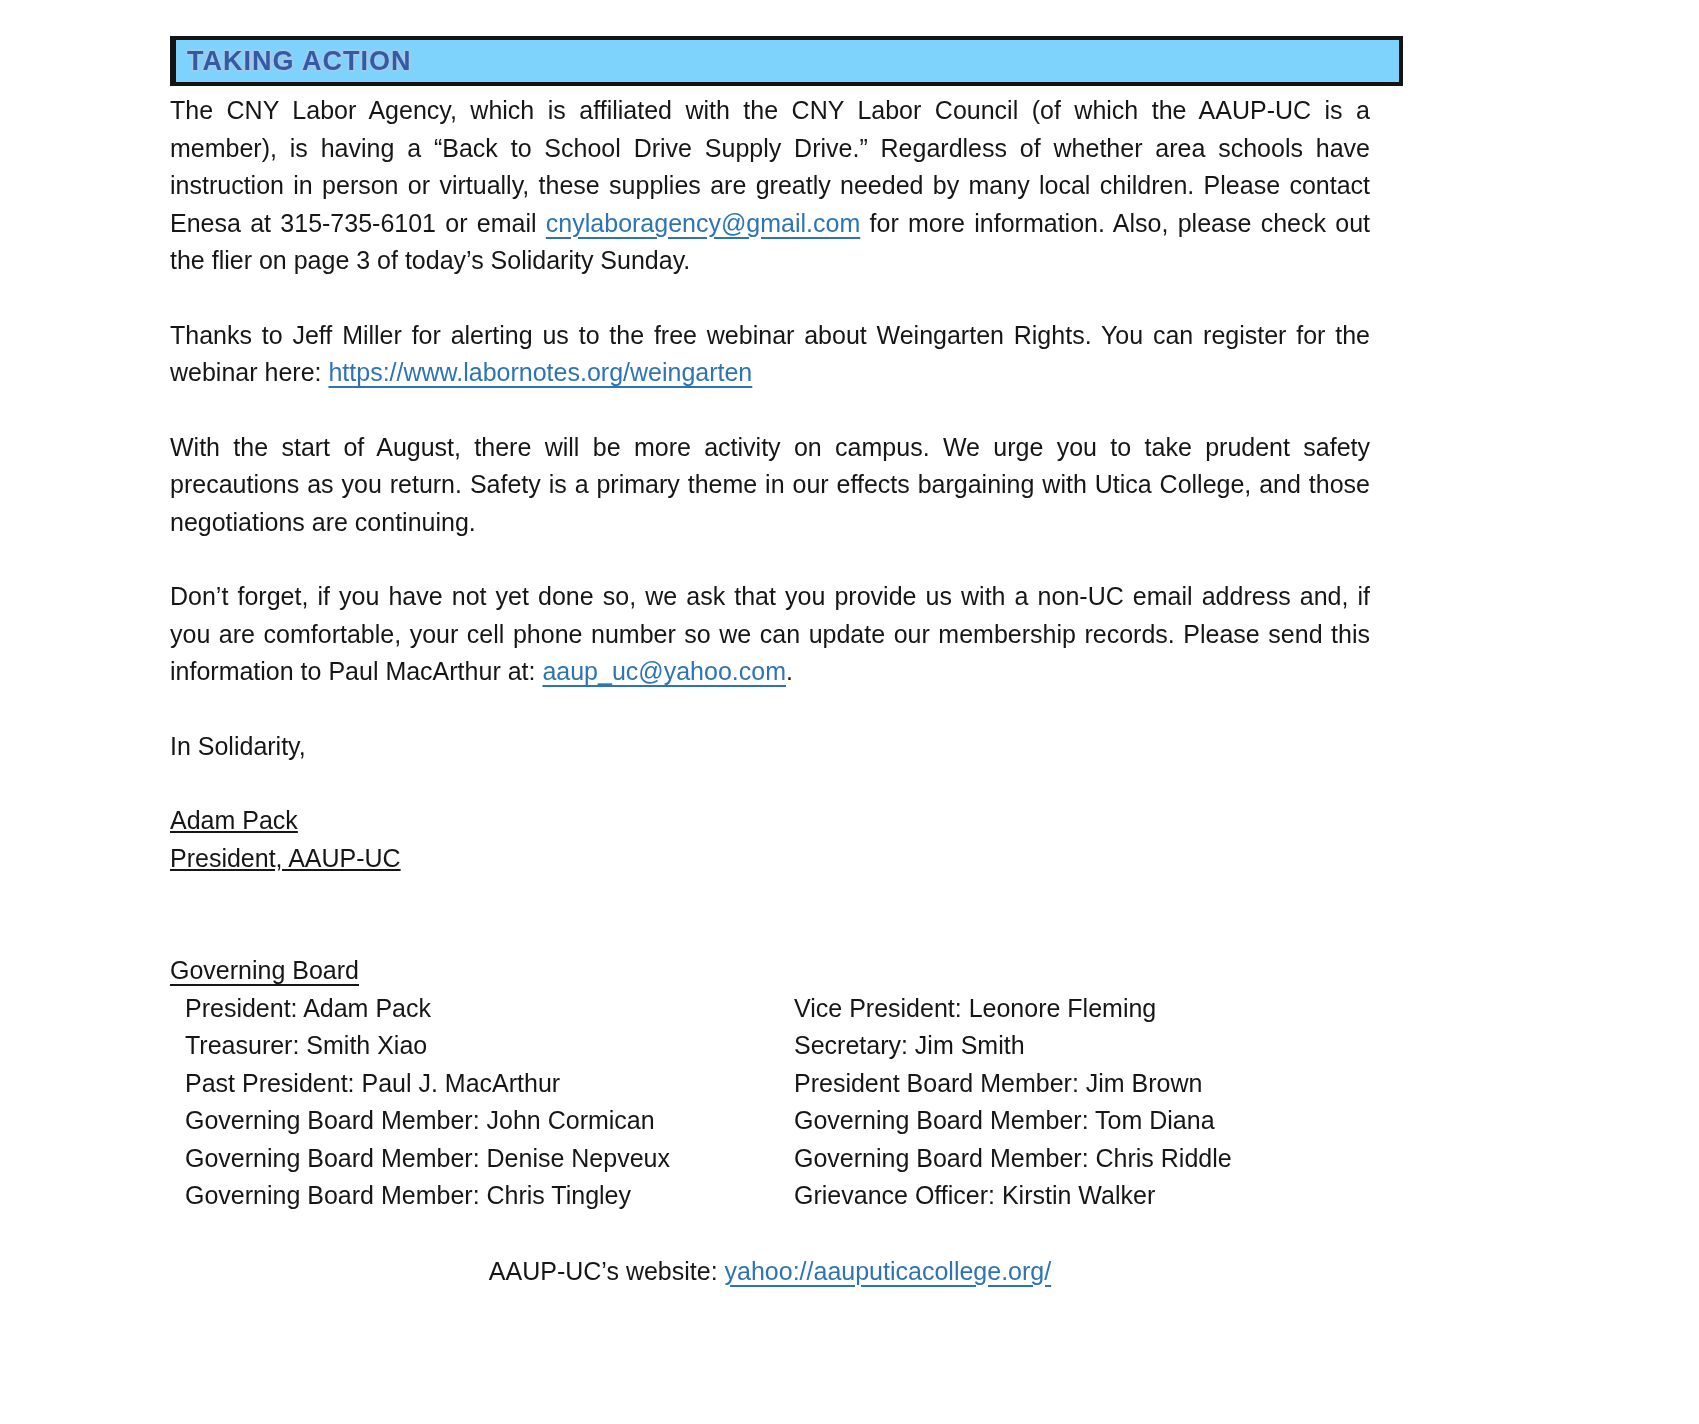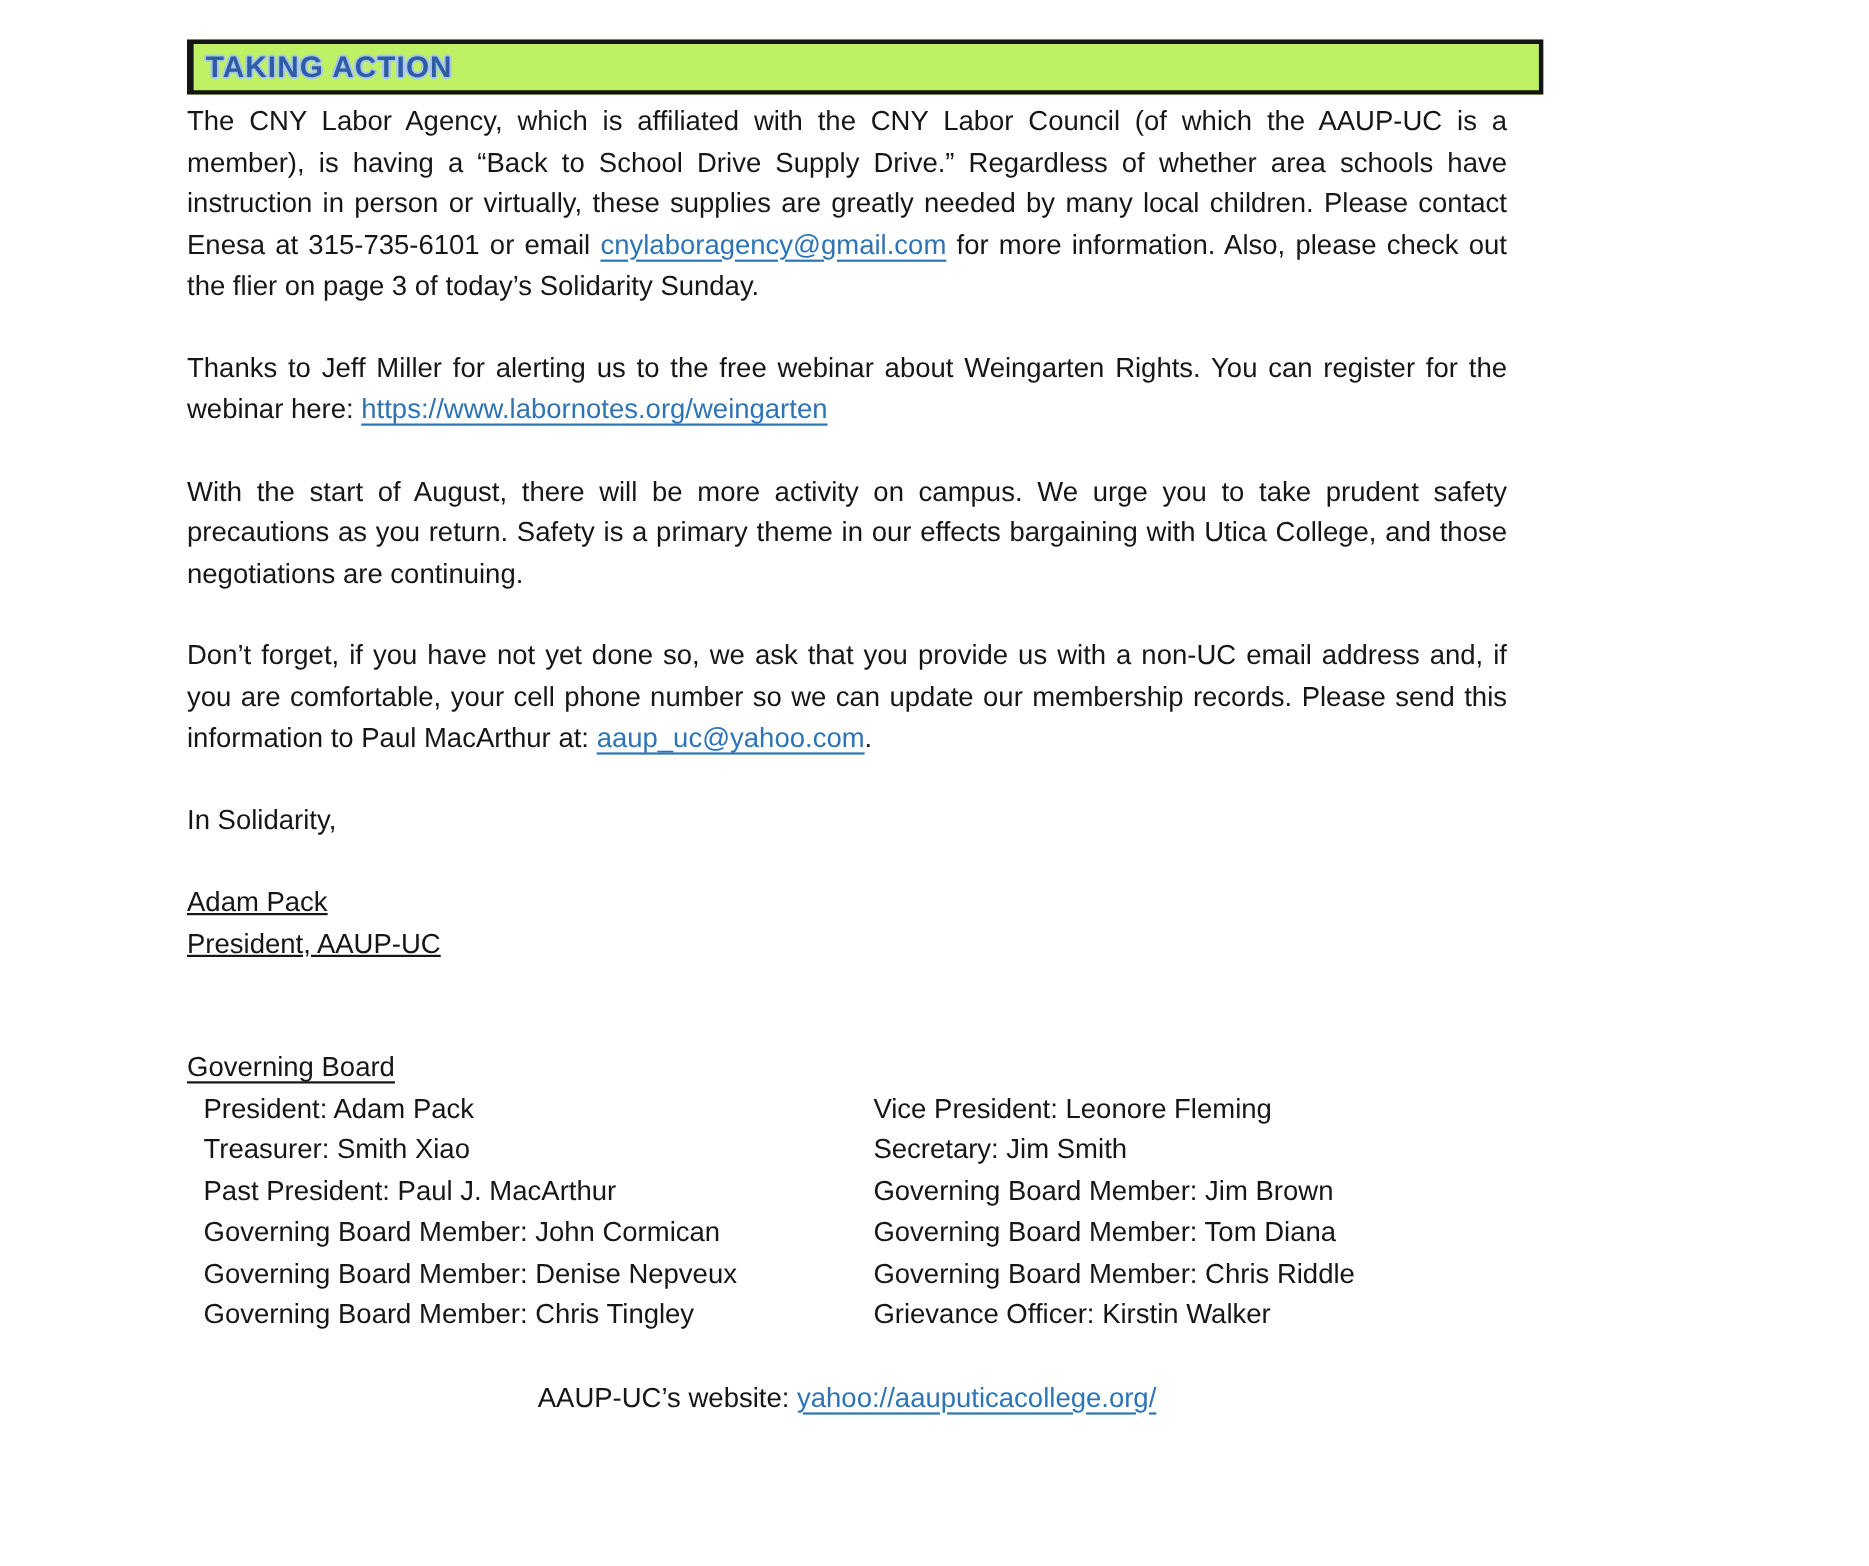--- a/index.html
+++ b/index.html
@@ -11,21 +11,21 @@
     overflow: hidden;
   }
   .doc {
     position: absolute;
     left: 170px; top: 36px;
     width: 1233px;
   }
   .header-bar {
     width: 1233px;
     height: 50px;
-    background: #bef264;
+    background: #7dd3fc;
     border: 4px solid #141414;
     border-left-width: 6px;
     display: flex;
     align-items: center;
     padding-left: 11px;
     margin-bottom: 6px;
   }
   .header-title {
     font-size: 27px;
     font-weight: bold;
@@ -102,21 +102,21 @@
           <span class="board-line">President: Adam Pack</span>
           <span class="board-line">Treasurer: Smith Xiao</span>
           <span class="board-line">Past President: Paul J. MacArthur</span>
           <span class="board-line">Governing Board Member: John Cormican</span>
           <span class="board-line">Governing Board Member: Denise Nepveux</span>
           <span class="board-line">Governing Board Member: Chris Tingley</span>
         </div>
         <div class="board-col">
           <span class="board-line">Vice President: Leonore Fleming</span>
           <span class="board-line">Secretary: Jim Smith</span>
-          <span class="board-line">Governing Board Member: Jim Brown</span>
+          <span class="board-line">President Board Member: Jim Brown</span>
           <span class="board-line">Governing Board Member: Tom Diana</span>
           <span class="board-line">Governing Board Member: Chris Riddle</span>
           <span class="board-line">Grievance Officer: Kirstin Walker</span>
         </div>
       </div>
     </div>
 
     <div class="footer-line"><span>AAUP-UC’s website: </span><a class="link">yahoo://aauputicacollege.org/</a></div>
 
   </div>

